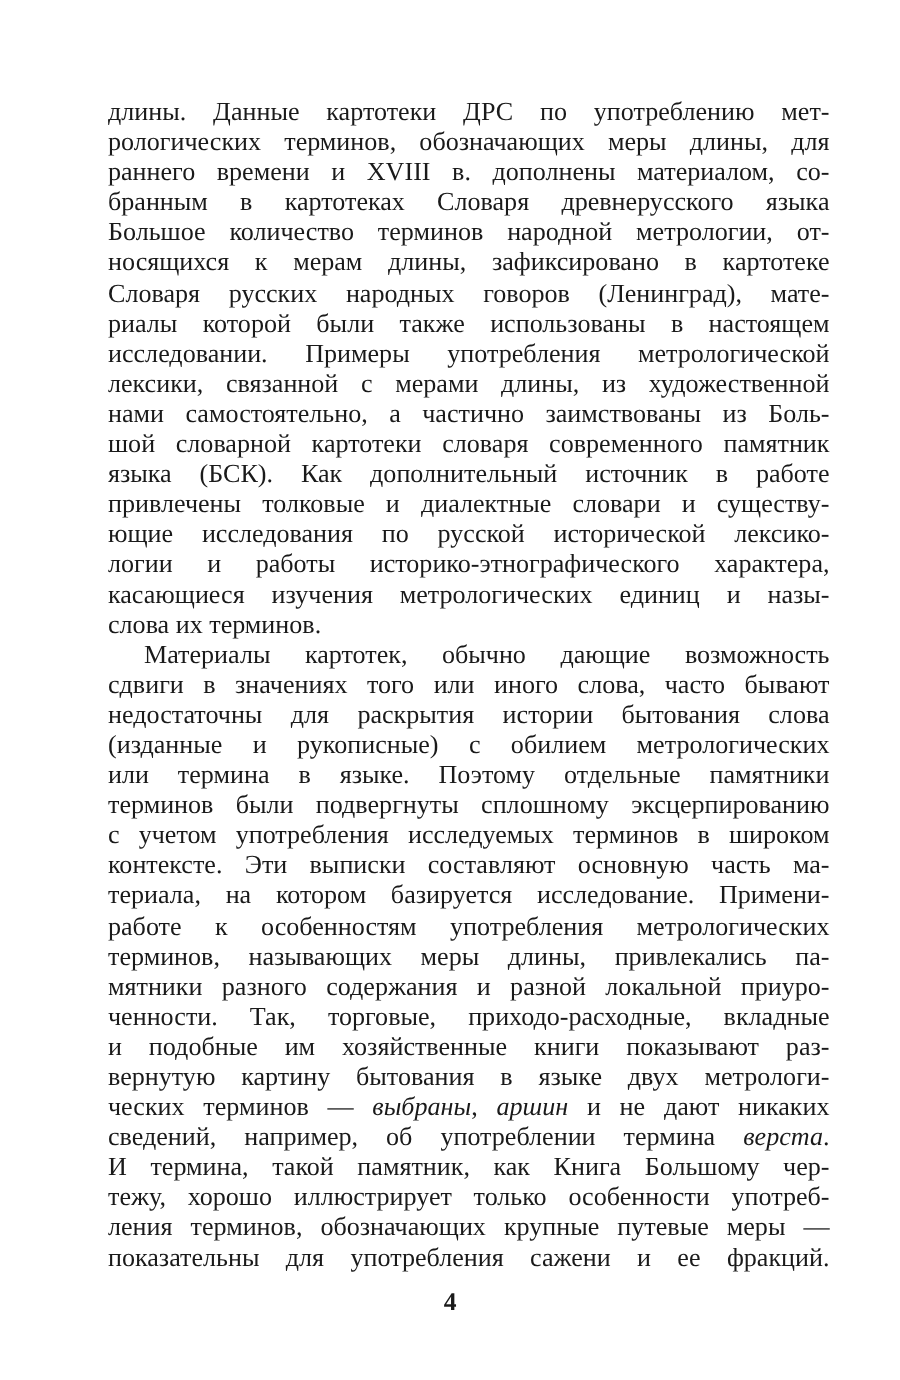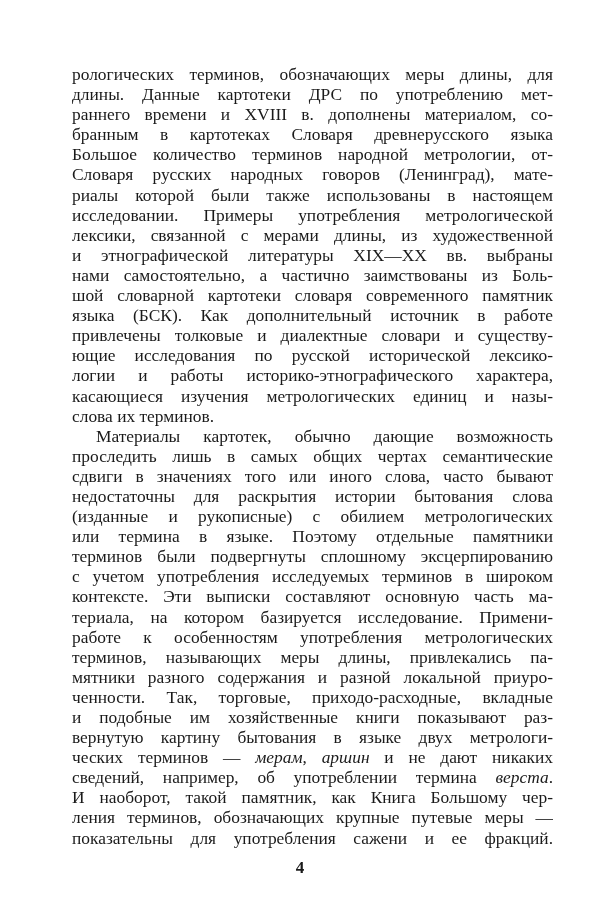--- a/index.html
+++ b/index.html
@@ -34,56 +34,56 @@
     font-weight: bold;
     font-size: 17px;
     color: #1a1a1a;
   }
 </style>
 </head>
 <body>
 
 <div class="page" id="page-body">
     <div>
+      <span class="line">длины. Данные картотеки ДРС по употреблению мет-</span>
       <span class="line">рологических терминов, обозначающих меры длины, для</span>
-      <span class="line">длины. Данные картотеки ДРС по употреблению мет-</span>
       <span class="line">раннего времени и XVIII в. дополнены материалом, со-</span>
       <span class="line">бранным в картотеках Словаря древнерусского языка</span>
       <span class="line">Большое количество терминов народной метрологии, от-</span>
+      <span class="line">носящихся к мерам длины, зафиксировано в картотеке</span>
       <span class="line">Словаря русских народных говоров (Ленинград), мате-</span>
       <span class="line">риалы которой были также использованы в настоящем</span>
       <span class="line">исследовании. Примеры употребления метрологической</span>
       <span class="line">лексики, связанной с мерами длины, из художественной</span>
-      <span class="line">и этнографической литературы XIX—XX вв. выбраны</span>
       <span class="line">нами самостоятельно, а частично заимствованы из Боль-</span>
       <span class="line">шой словарной картотеки словаря современного памятник</span>
       <span class="line">языка (БСК). Как дополнительный источник в работе</span>
       <span class="line">привлечены толковые и диалектные словари и существу-</span>
       <span class="line">ющие исследования по русской исторической лексико-</span>
       <span class="line">логии и работы историко-этнографического характера,</span>
       <span class="line">касающиеся изучения метрологических единиц и назы-</span>
       <span class="line last">слова их терминов.</span>
     </div>
     <div>
       <span class="line indent">Материалы картотек, обычно дающие возможность</span>
-      <span class="line">проследить лишь в самых общих чертах семантические</span>
       <span class="line">сдвиги в значениях того или иного слова, часто бывают</span>
       <span class="line">недостаточны для раскрытия истории бытования слова</span>
       <span class="line">(изданные и рукописные) с обилием метрологических</span>
       <span class="line">или термина в языке. Поэтому отдельные памятники</span>
       <span class="line">терминов были подвергнуты сплошному эксцерпированию</span>
       <span class="line">с учетом употребления исследуемых терминов в широком</span>
       <span class="line">контексте. Эти выписки составляют основную часть ма-</span>
       <span class="line">териала, на котором базируется исследование. Примени-</span>
       <span class="line">работе к особенностям употребления метрологических</span>
       <span class="line">терминов, называющих меры длины, привлекались па-</span>
       <span class="line">мятники разного содержания и разной локальной приуро-</span>
       <span class="line">ченности. Так, торговые, приходо-расходные, вкладные</span>
       <span class="line">и подобные им хозяйственные книги показывают раз-</span>
       <span class="line">вернутую картину бытования в языке двух метрологи-</span>
-      <span class="line">ческих терминов — <i>мерам</i>, <i>аршин</i> и не дают никаких</span>
+      <span class="line">ческих терминов — <i>выбраны</i>, <i>аршин</i> и не дают никаких</span>
       <span class="line">сведений, например, об употреблении термина <i>верста</i>.</span>
-      <span class="line">И наоборот, такой памятник, как Книга Большому чер-</span>
+      <span class="line">И термина, такой памятник, как Книга Большому чер-</span>
+      <span class="line">тежу, хорошо иллюстрирует только особенности употреб-</span>
       <span class="line">ления терминов, обозначающих крупные путевые меры —</span>
       <span class="line">показательны для употребления сажени и ее фракций.</span>
     </div>
   </div>
 <div class="page-number">4</div>
 
 </body></html>

